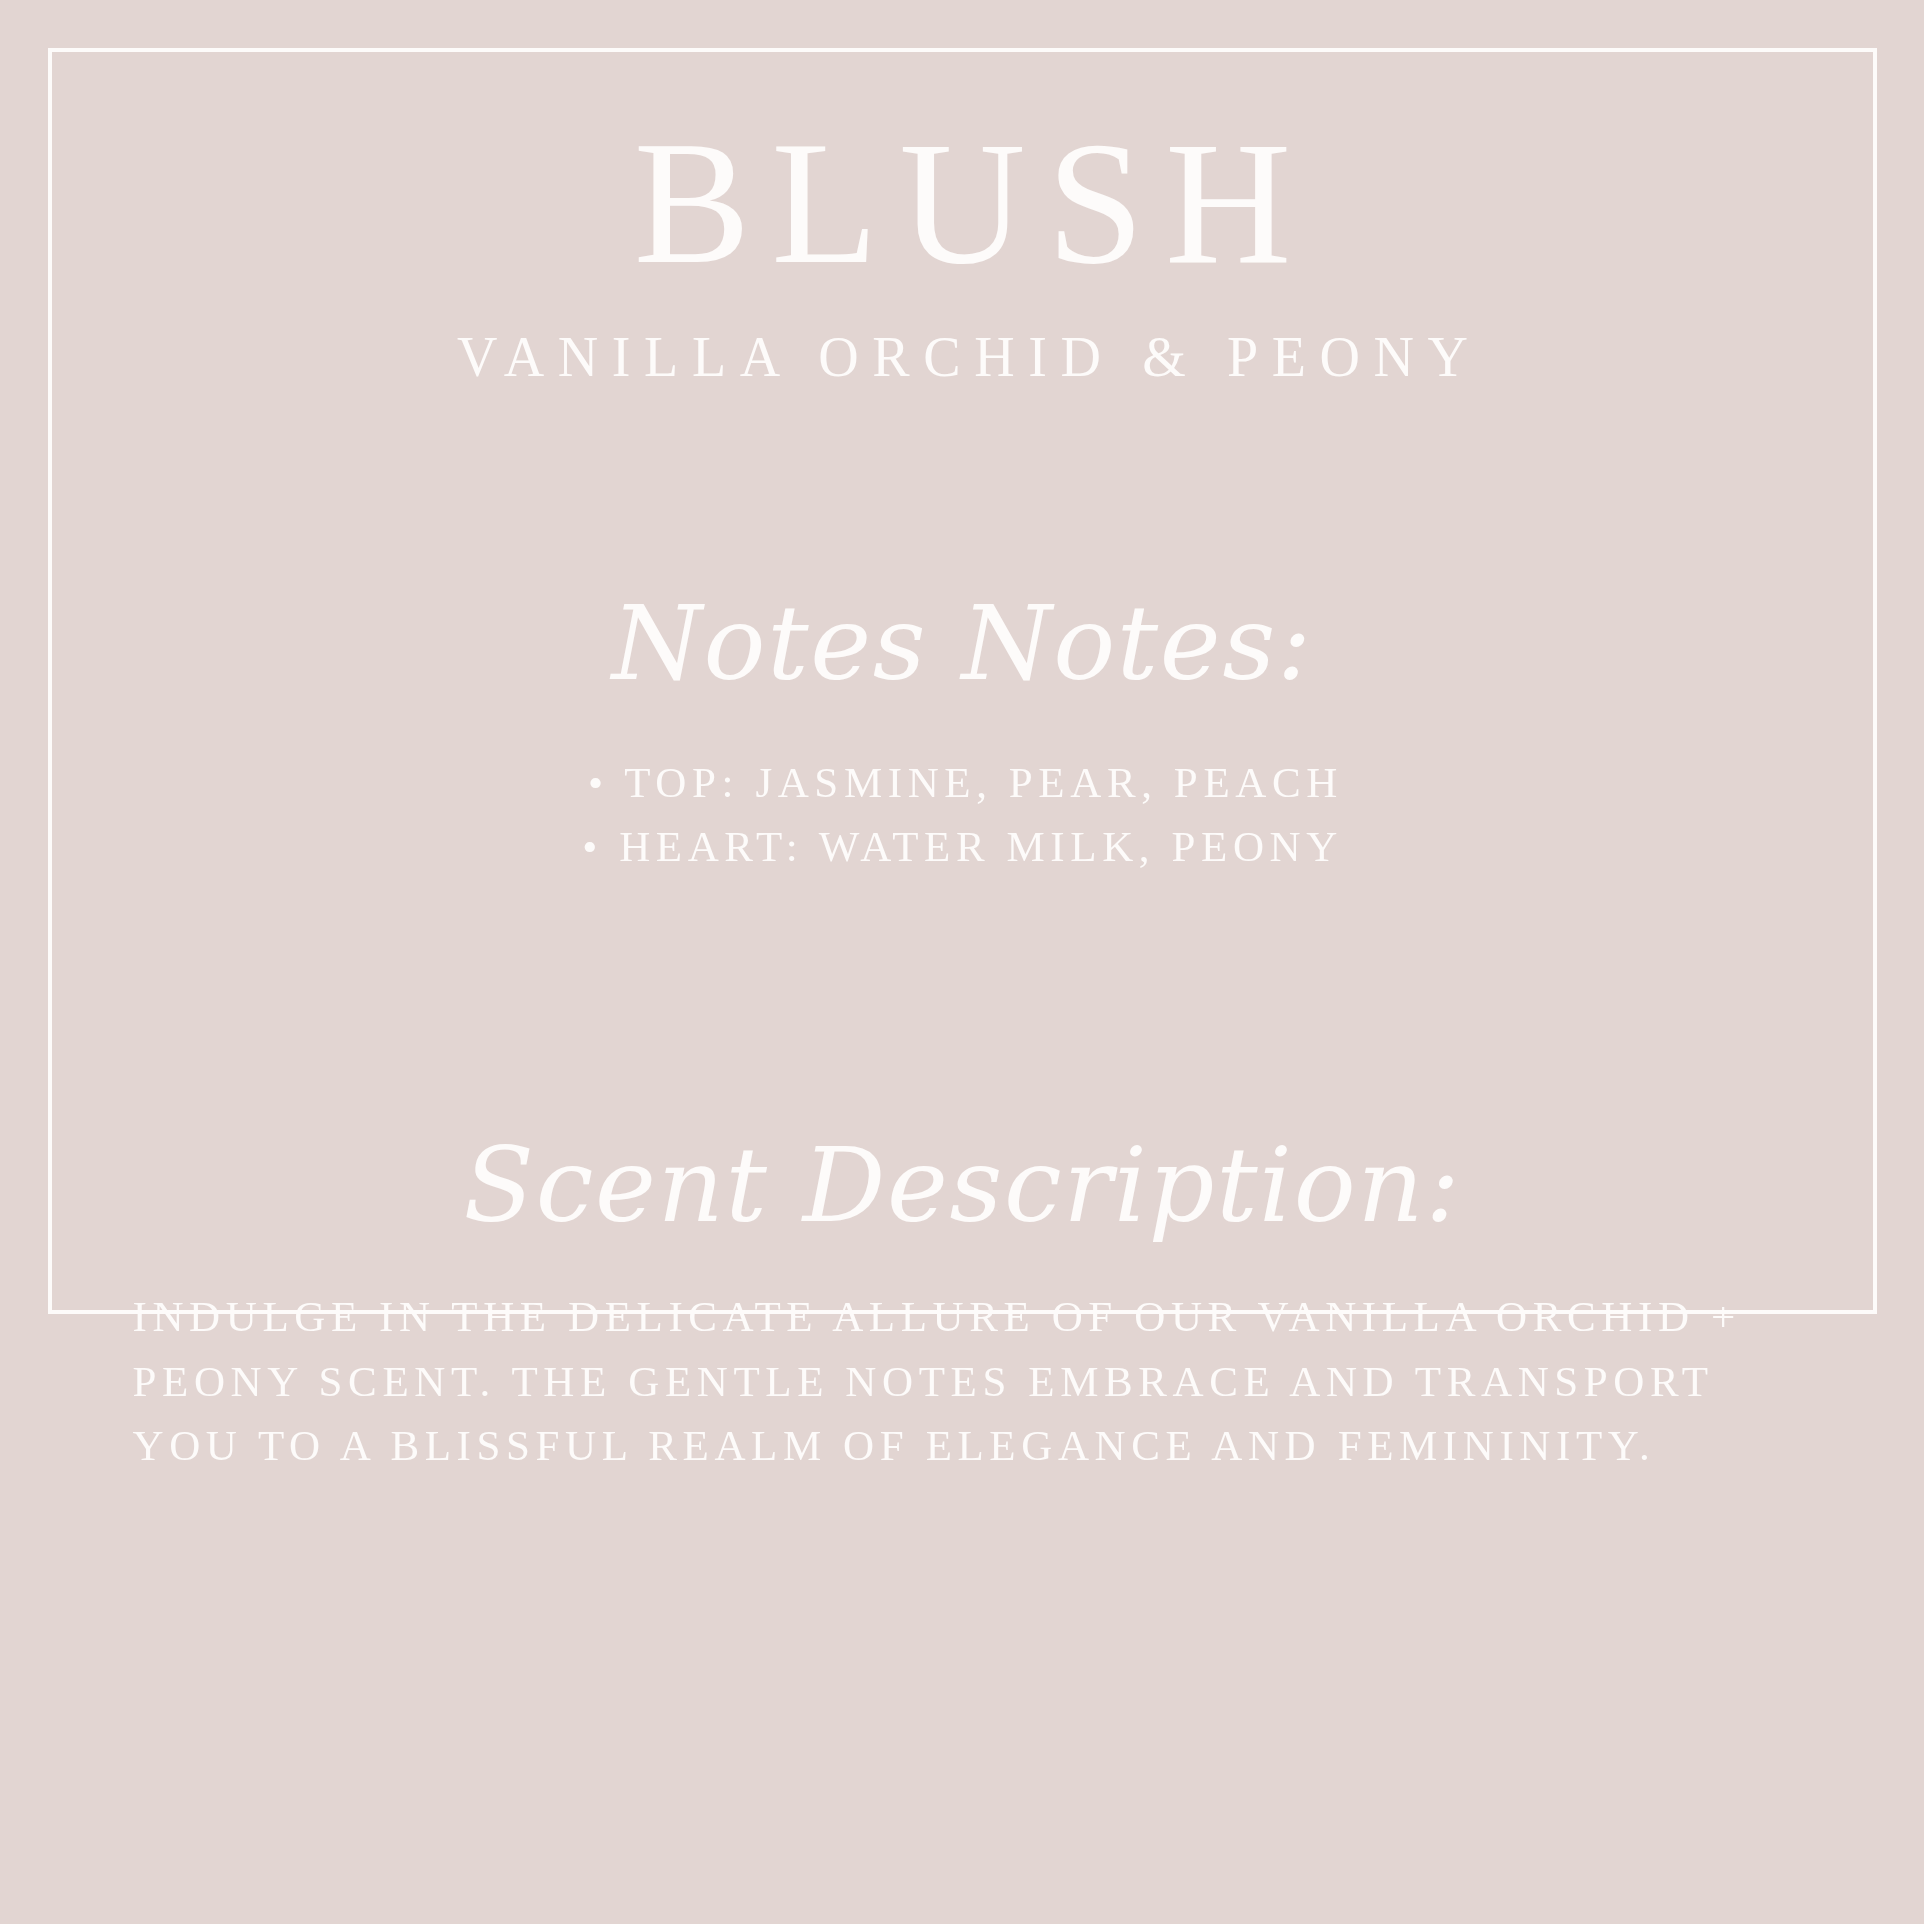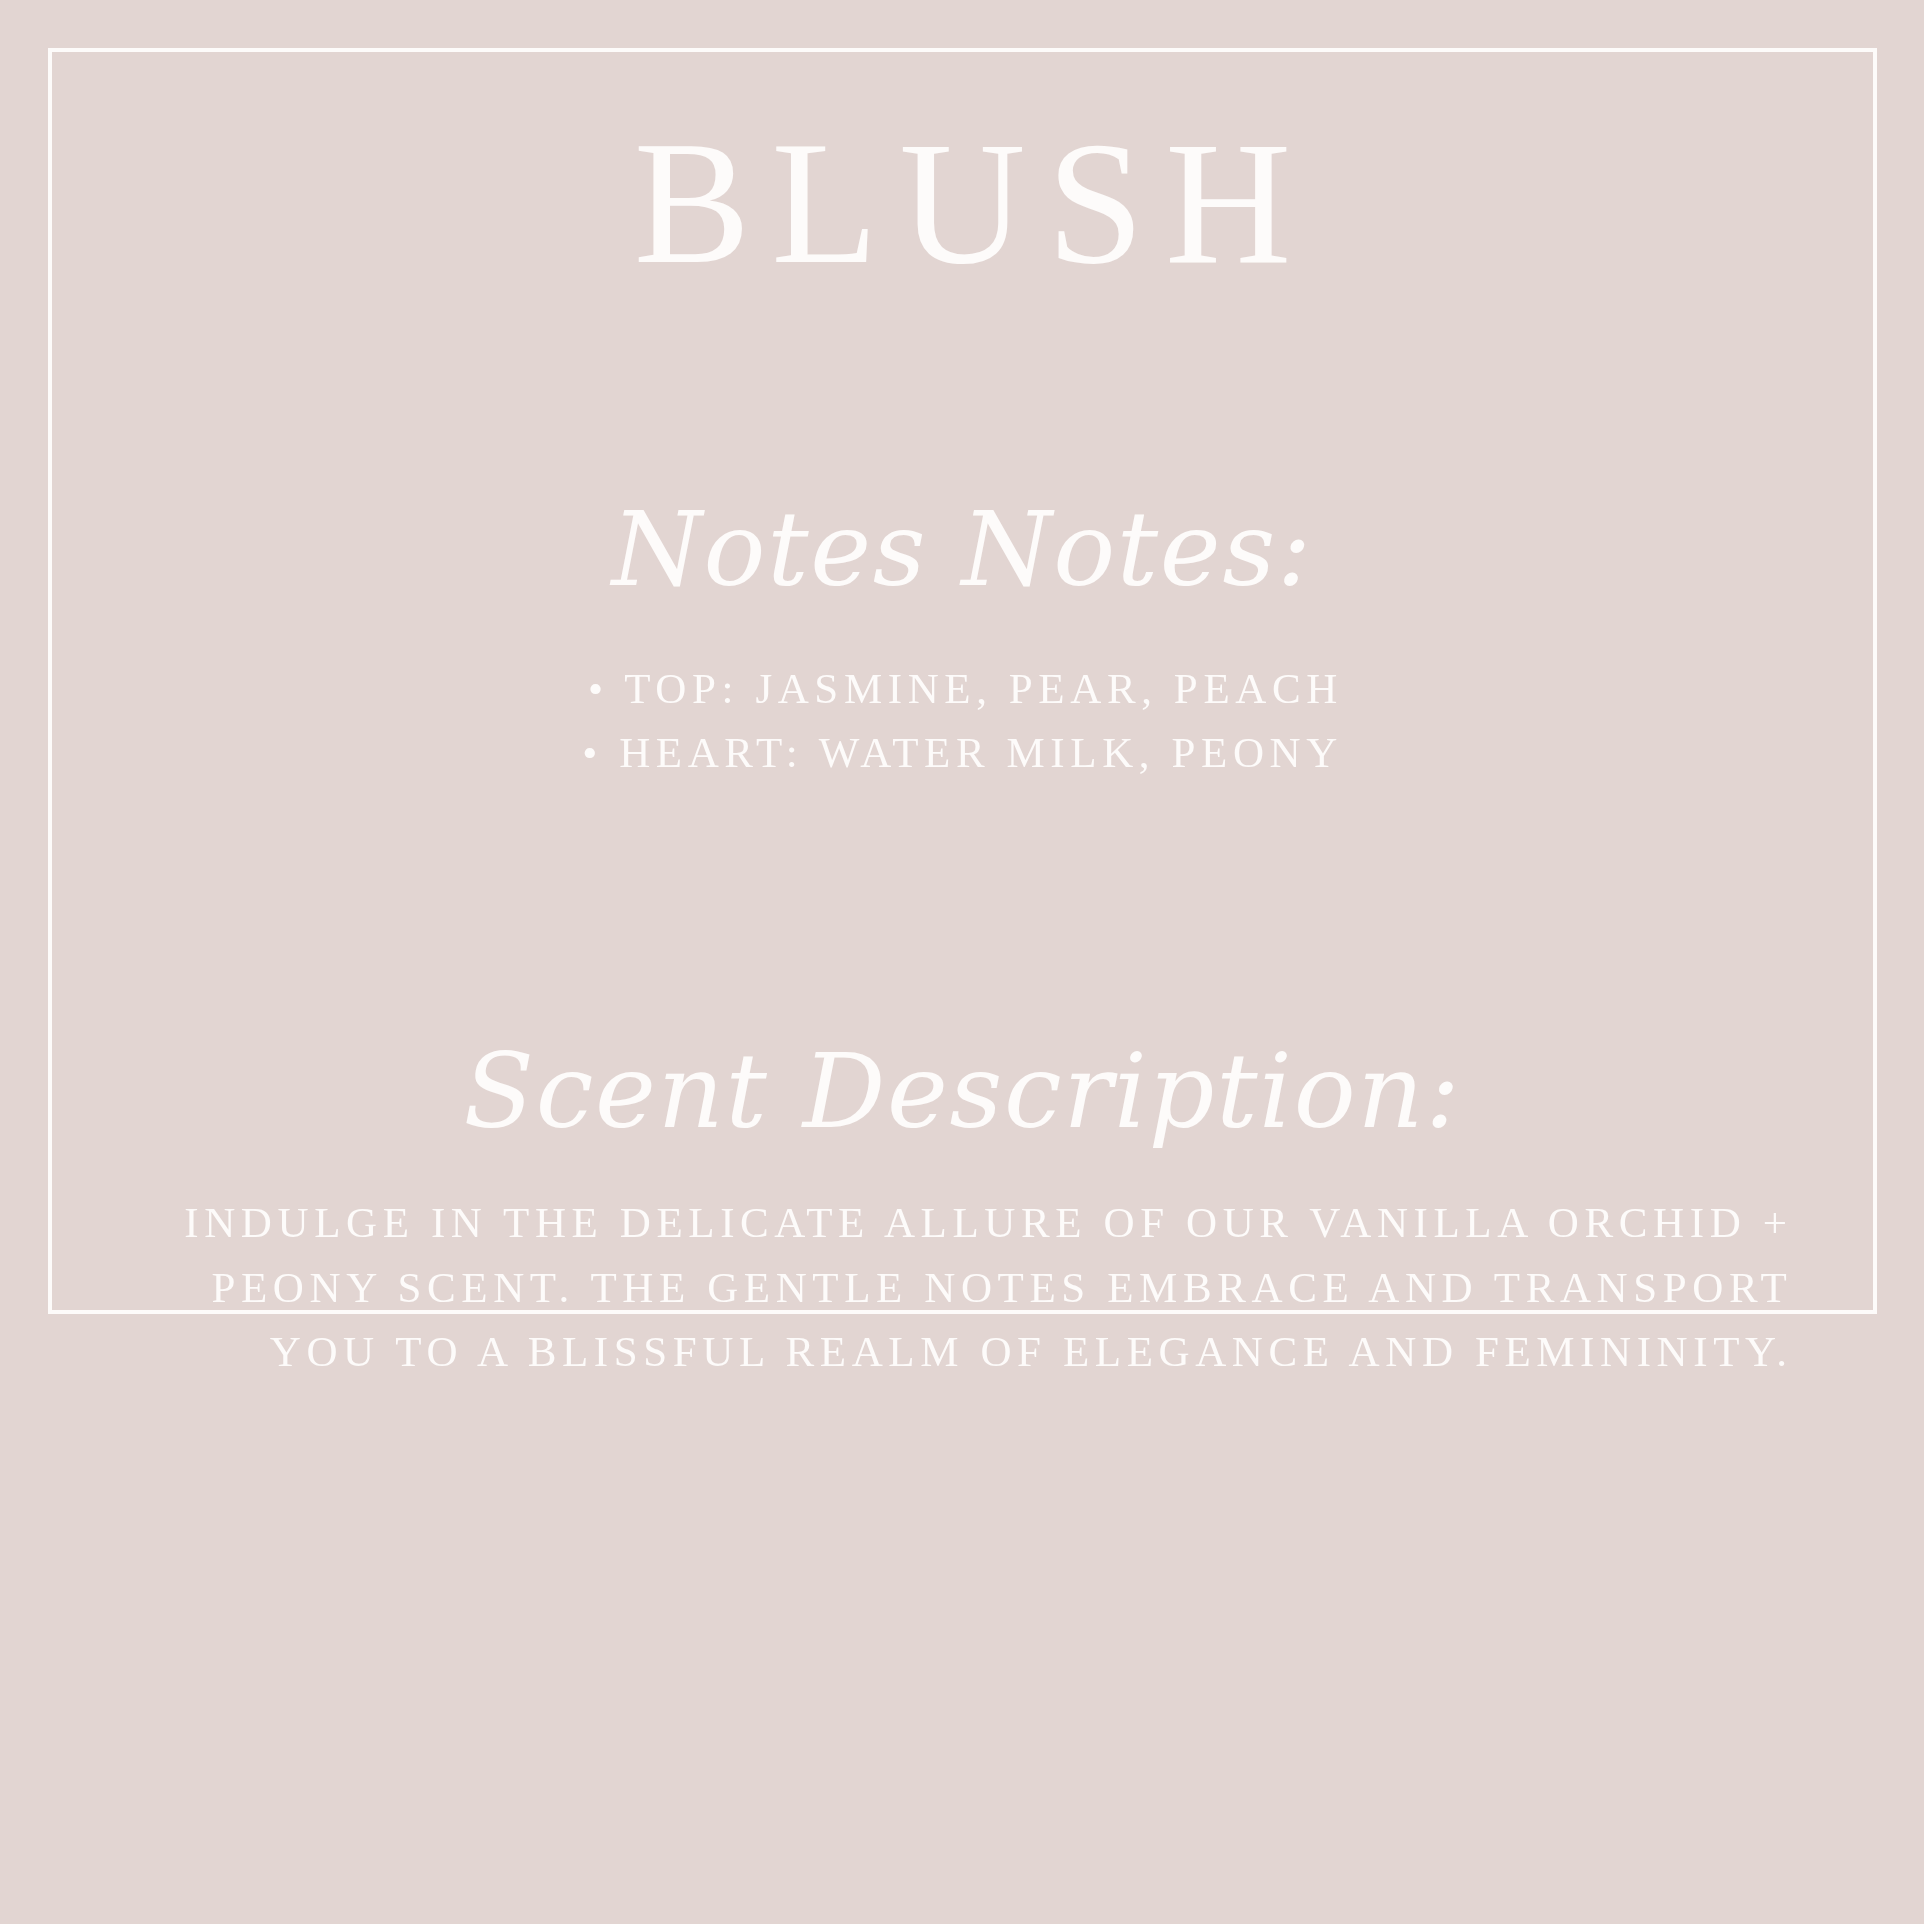--- a/index.html
+++ b/index.html
@@ -96,38 +96,39 @@
     white-space: nowrap;
   }
   .scent-description-heading {
     margin-top: 213px;
     font-size: 103px;
     letter-spacing: 1.6px;
   }
   .description {
     margin-top: 48px;
     width: 1660px;
-    text-align: right;
+    text-align: left;
     font-family: "Liberation Serif", serif;
     color: #fdfbfa;
     font-size: 43px;
     letter-spacing: 5.6px;
     line-height: 1.5;
   }
 </style>
 </head>
 <body>
 
 <div class="card">
   <div class="inner-border"></div>
 
   <div class="content">
 
     <div class="title">BLUSH</div>
 
+    <div class="subtitle">VANILLA ORCHID &amp; PEONY</div>
 
     <div class="divider"></div>
 
     <div class="script-heading scent-notes-heading">Notes Notes:</div>
 
     <ul class="notes-list">
       <li>• TOP: JASMINE, PEAR, PEACH</li>
       <li>• HEART: WATER MILK, PEONY</li>
     </ul>
 

